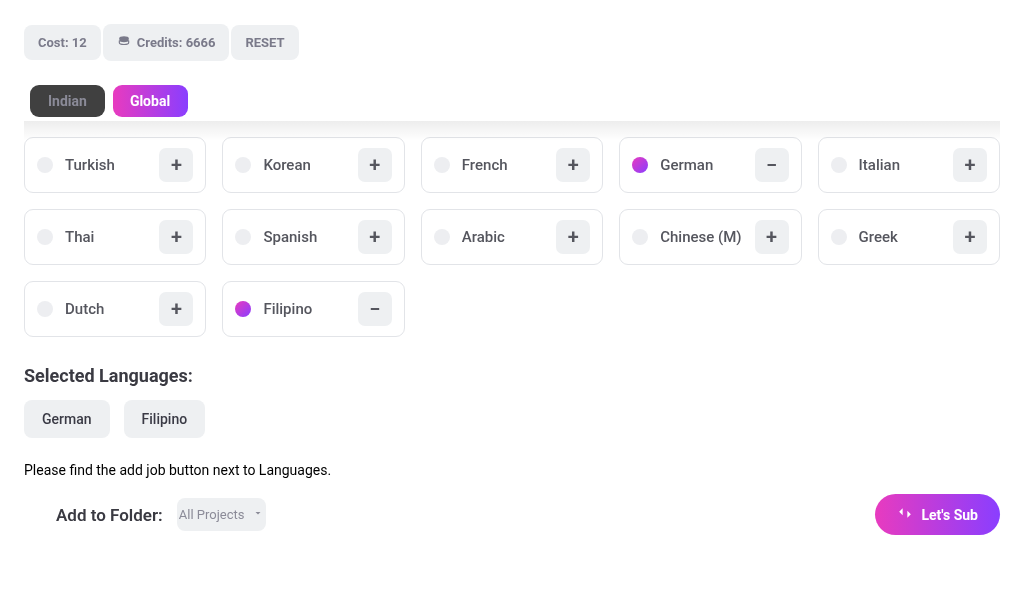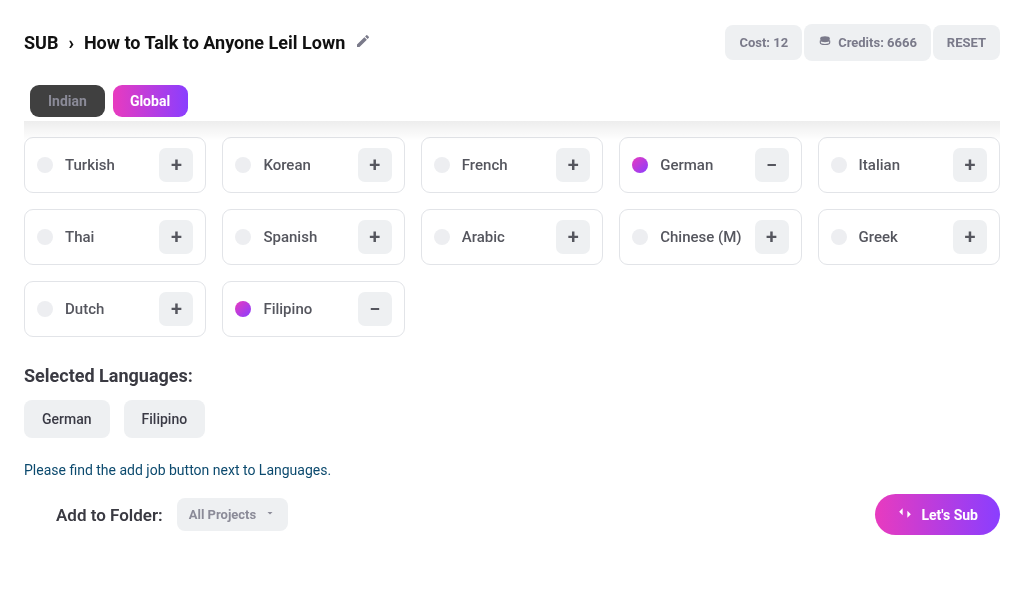--- a/index.html
+++ b/index.html
@@ -149,49 +149,49 @@
     .chip {
       background: #eef0f2;
       color: #3a3a45;
       padding: 11px 18px;
       border-radius: 8px;
       font-size: 14px;
       font-weight: 500;
     }
     .hint {
       font-size: 14px;
-      color: #0c4a6e;
+      color: #000000;
       margin-bottom: 16px;
     }
     .footer {
       display: flex;
       align-items: center;
       justify-content: space-between;
     }
     .folder-row {
       display: flex;
       align-items: center;
       gap: 14px;
       margin-left: 32px;
     }
     .folder-label {
       font-size: 17px;
       font-weight: 600;
       color: #3a3a42;
     }
     .dropdown {
       background: #eef0f2;
-      padding: 9px 12px;
+      padding: 9px 2px;
       border-radius: 8px;
       display: flex;
       align-items: center;
       gap: 8px;
       cursor: pointer;
       font-size: 13px;
-      font-weight: 700;
+      font-weight: 400;
       color: #8b8b98;
     }
     .primary-btn {
       background: linear-gradient(90deg, #e83bbf 0%, #8a3eff 100%);
       color: #fff;
       font-weight: 700;
       font-size: 14px;
       padding: 12px 22px;
       border-radius: 26px;
       border: none;
@@ -201,30 +201,20 @@
       gap: 8px;
     }
     .chevron-right {
       font-weight: 900;
     }
   </style>
 </head>
 <body>
 
 <div class="header">
-  <div class="breadcrumb">
-    <span>SUB</span>
-    <span class="chevron-right">›</span>
-    <span class="breadcrumb-title">How to Talk to Anyone Leil Lown</span>
-    <span class="edit-icon">
-      <svg width="16" height="16" viewBox="0 0 24 24" fill="currentColor">
-          <path d="M3 17.25V21h3.75L17.81 9.94l-3.75-3.75L3 17.25zM20.71 7.04a1 1 0 0 0 0-1.41l-2.34-2.34a1 1 0 0 0-1.41 0l-1.83 1.83 3.75 3.75 1.83-1.83z"></path>
-        </svg>
-    </span>
-  </div>
   <div class="header-actions">
     <div class="pill">
       <span>Cost: 12</span>
     </div>
     <div class="pill">
       <span>
         <svg width="14" height="14" viewBox="0 0 24 24" fill="currentColor">
             <ellipse cx="12" cy="7" rx="8" ry="3"></ellipse>
             <path d="M4 7v4c0 1.66 3.58 3 8 3s8-1.34 8-3V7"></path>
             <path d="M4 11v4c0 1.66 3.58 3 8 3s8-1.34 8-3v-4" fill="none" stroke="currentColor" stroke-width="2"></path>

